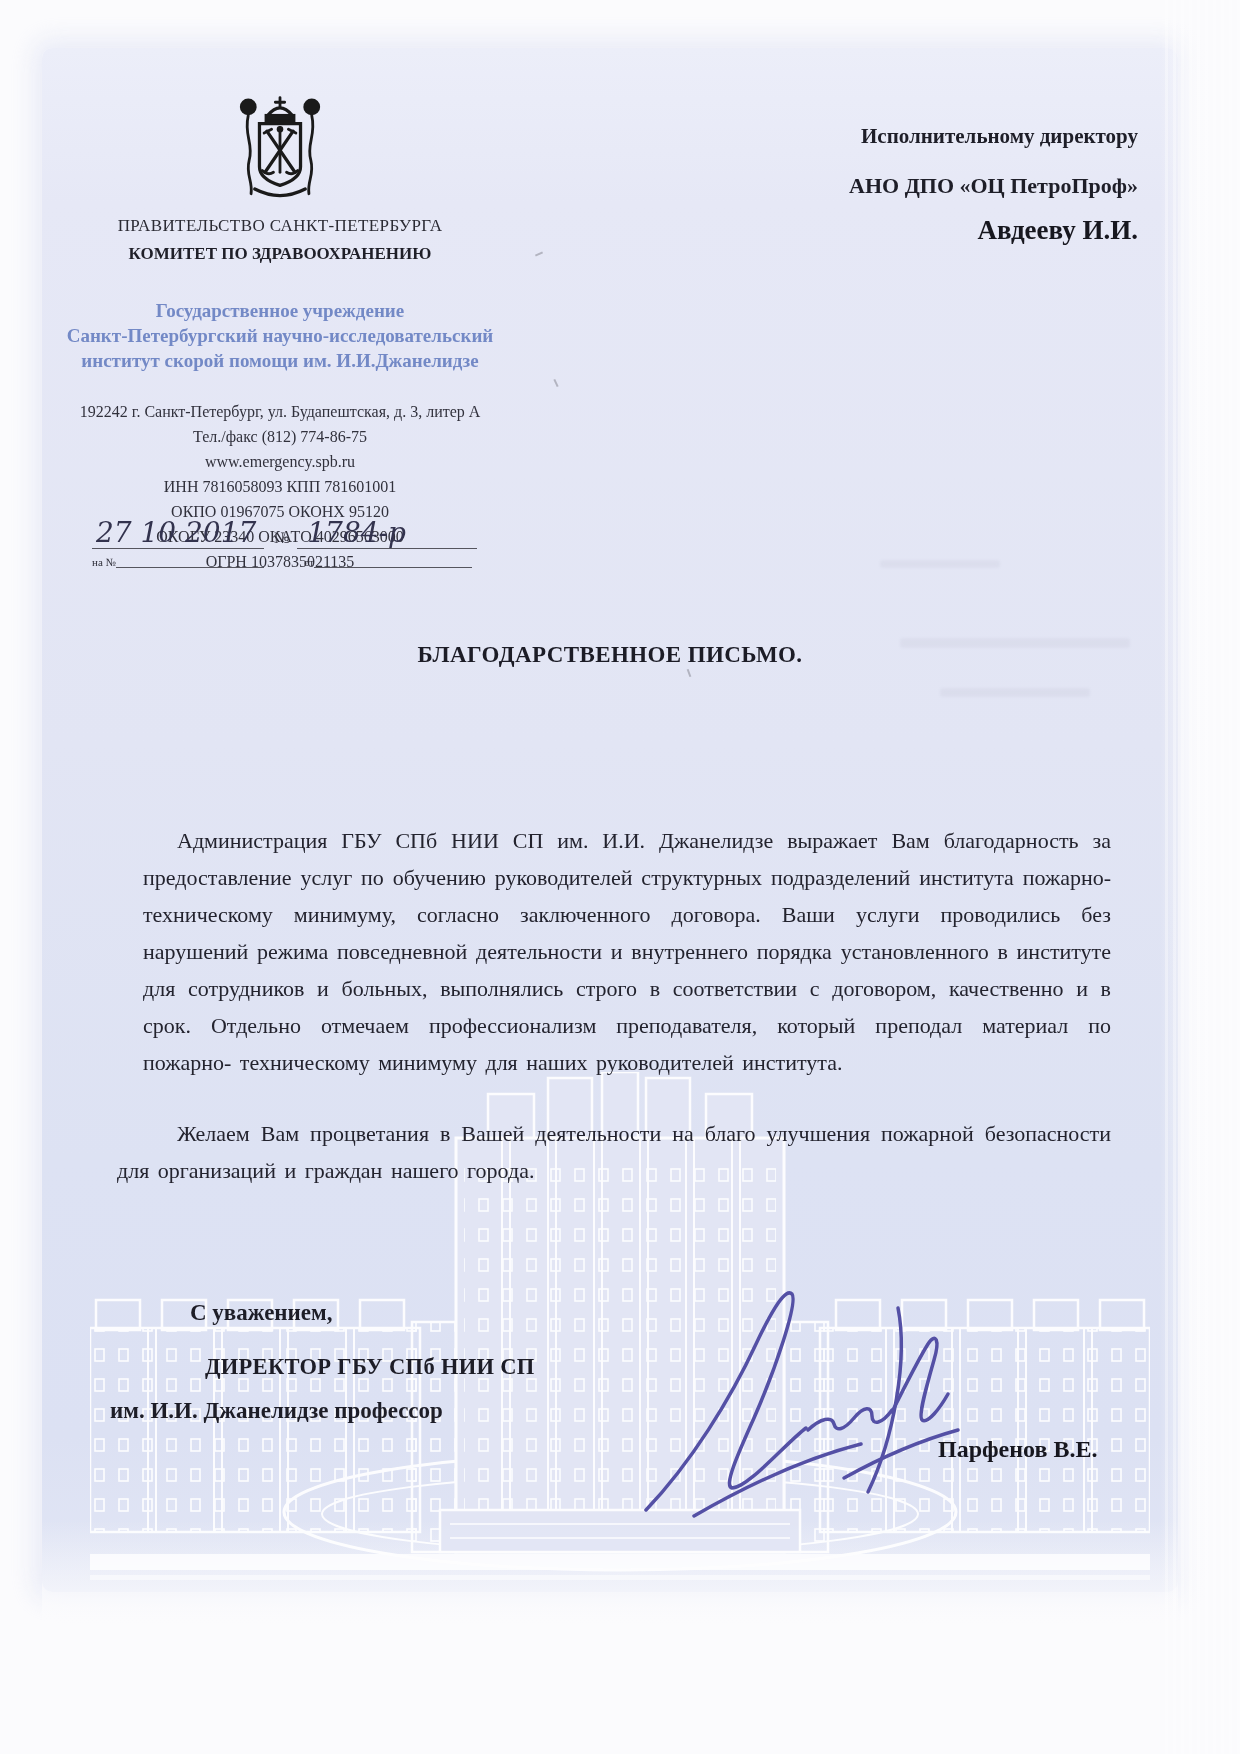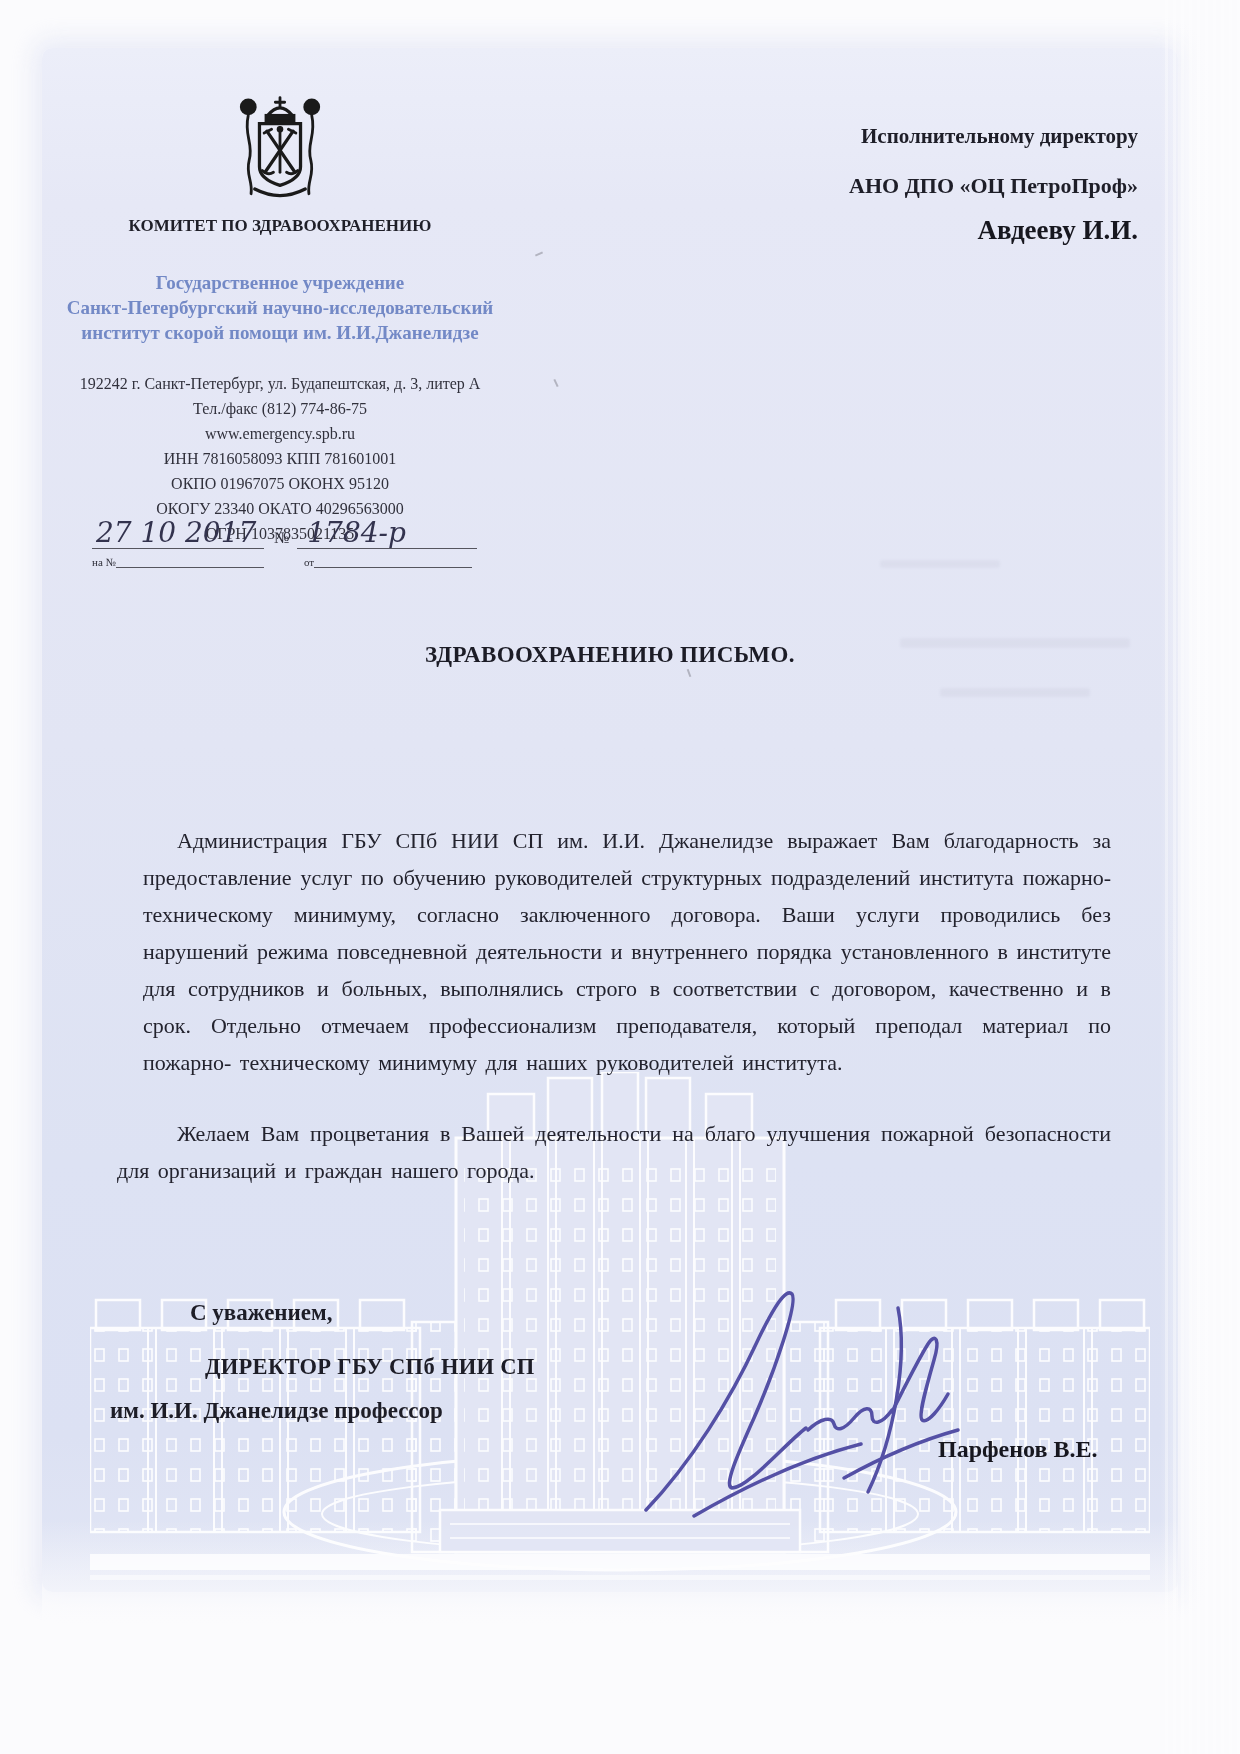--- a/index.html
+++ b/index.html
@@ -154,20 +154,21 @@
         <path d="M38,36 h44 v46 q0,13 -22,20 q-22,-7 -22,-20 Z" stroke-width="3.5"></path>
 
         <path d="M46,44 L76,88 M74,44 L44,88" stroke-width="3.5"></path>
         <path d="M43,46 l8,-4 M77,46 l-8,-4 M41,86 q6,6 12,2 M79,86 q-6,6 -12,2"></path>
         <path d="M60,40 V88" stroke-width="3"></path>
         <circle cx="60" cy="42" r="3.5" fill="#1a1a1a" stroke="none"></circle>
 
         <path d="M33,106 q27,14 54,0" stroke-width="3.5"></path>
       </g>
     </svg>
+    <div class="gov-line">ПРАВИТЕЛЬСТВО САНКТ-ПЕТЕРБУРГА</div>
     <div class="committee">КОМИТЕТ ПО ЗДРАВООХРАНЕНИЮ</div>
     <div class="inst">
       <div>Государственное учреждение</div>
       <div>Санкт-Петербургский научно-исследовательский</div>
       <div>институт скорой помощи им. И.И.Джанелидзе</div>
     </div>
     <div class="addr">
       <div>192242 г. Санкт-Петербург, ул. Будапештская, д. 3, литер А</div>
       <div>Тел./факс (812) 774-86-75</div>
       <div>www.emergency.spb.ru</div>
@@ -191,21 +192,21 @@
       <span class="uline w2"></span>
     </div>
   </div>
 
   <div class="recipient">
     <div class="rec1">Исполнительному директору</div>
     <div class="rec2">АНО ДПО «ОЦ ПетроПроф»</div>
     <div class="rec3">Авдееву И.И.</div>
   </div>
 
-  <div class="title">ЗДРАВООХРАНЕНИЮ ПИСЬМО.</div>
+  <div class="title">БЛАГОДАРСТВЕННОЕ ПИСЬМО.</div>
 
   <p class="body-p p1">Администрация  ГБУ СПб НИИ СП им. И.И. Джанелидзе  выражает Вам благодарность за предоставление услуг по обучению руководителей структурных подразделений института пожарно- техническому минимуму, согласно заключенного договора.  Ваши услуги проводились без нарушений режима повседневной деятельности и внутреннего порядка установленного в институте для сотрудников и больных, выполнялись строго в соответствии с договором, качественно и в срок. Отдельно отмечаем профессионализм преподавателя, который преподал материал по пожарно- техническому минимуму для наших руководителей института.</p>
   <p class="body-p p2">Желаем Вам процветания  в Вашей деятельности на благо улучшения пожарной безопасности для организаций и граждан нашего города.</p>
 
   <div class="sal">С уважением,</div>
   <div class="pos1">ДИРЕКТОР ГБУ СПб  НИИ СП</div>
   <div class="pos2">им. И.И. Джанелидзе  профессор</div>
   <div class="sig-name">Парфенов В.Е.</div>
 
   <svg class="sig-scrawl" width="330" height="280" viewBox="0 0 330 280">

